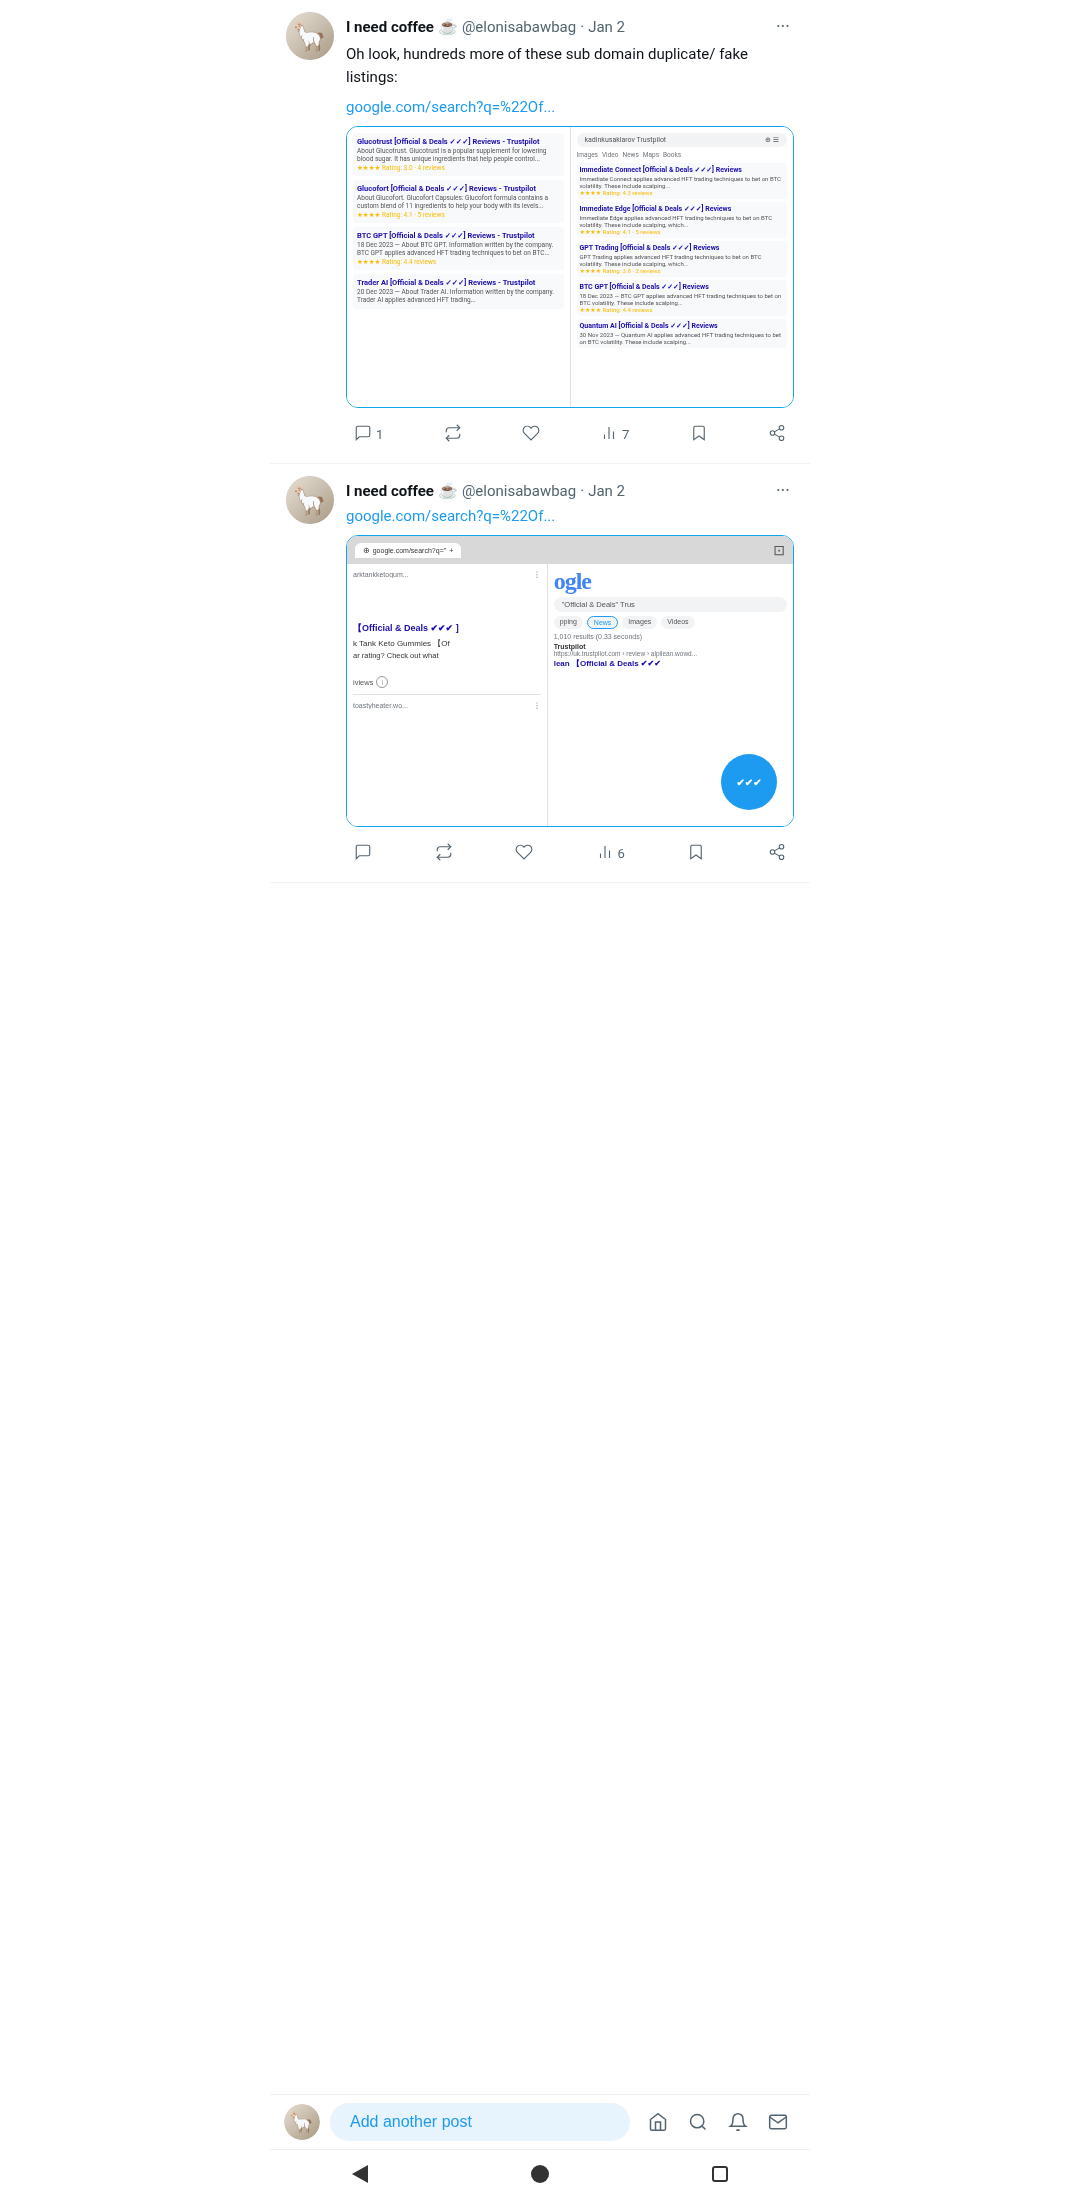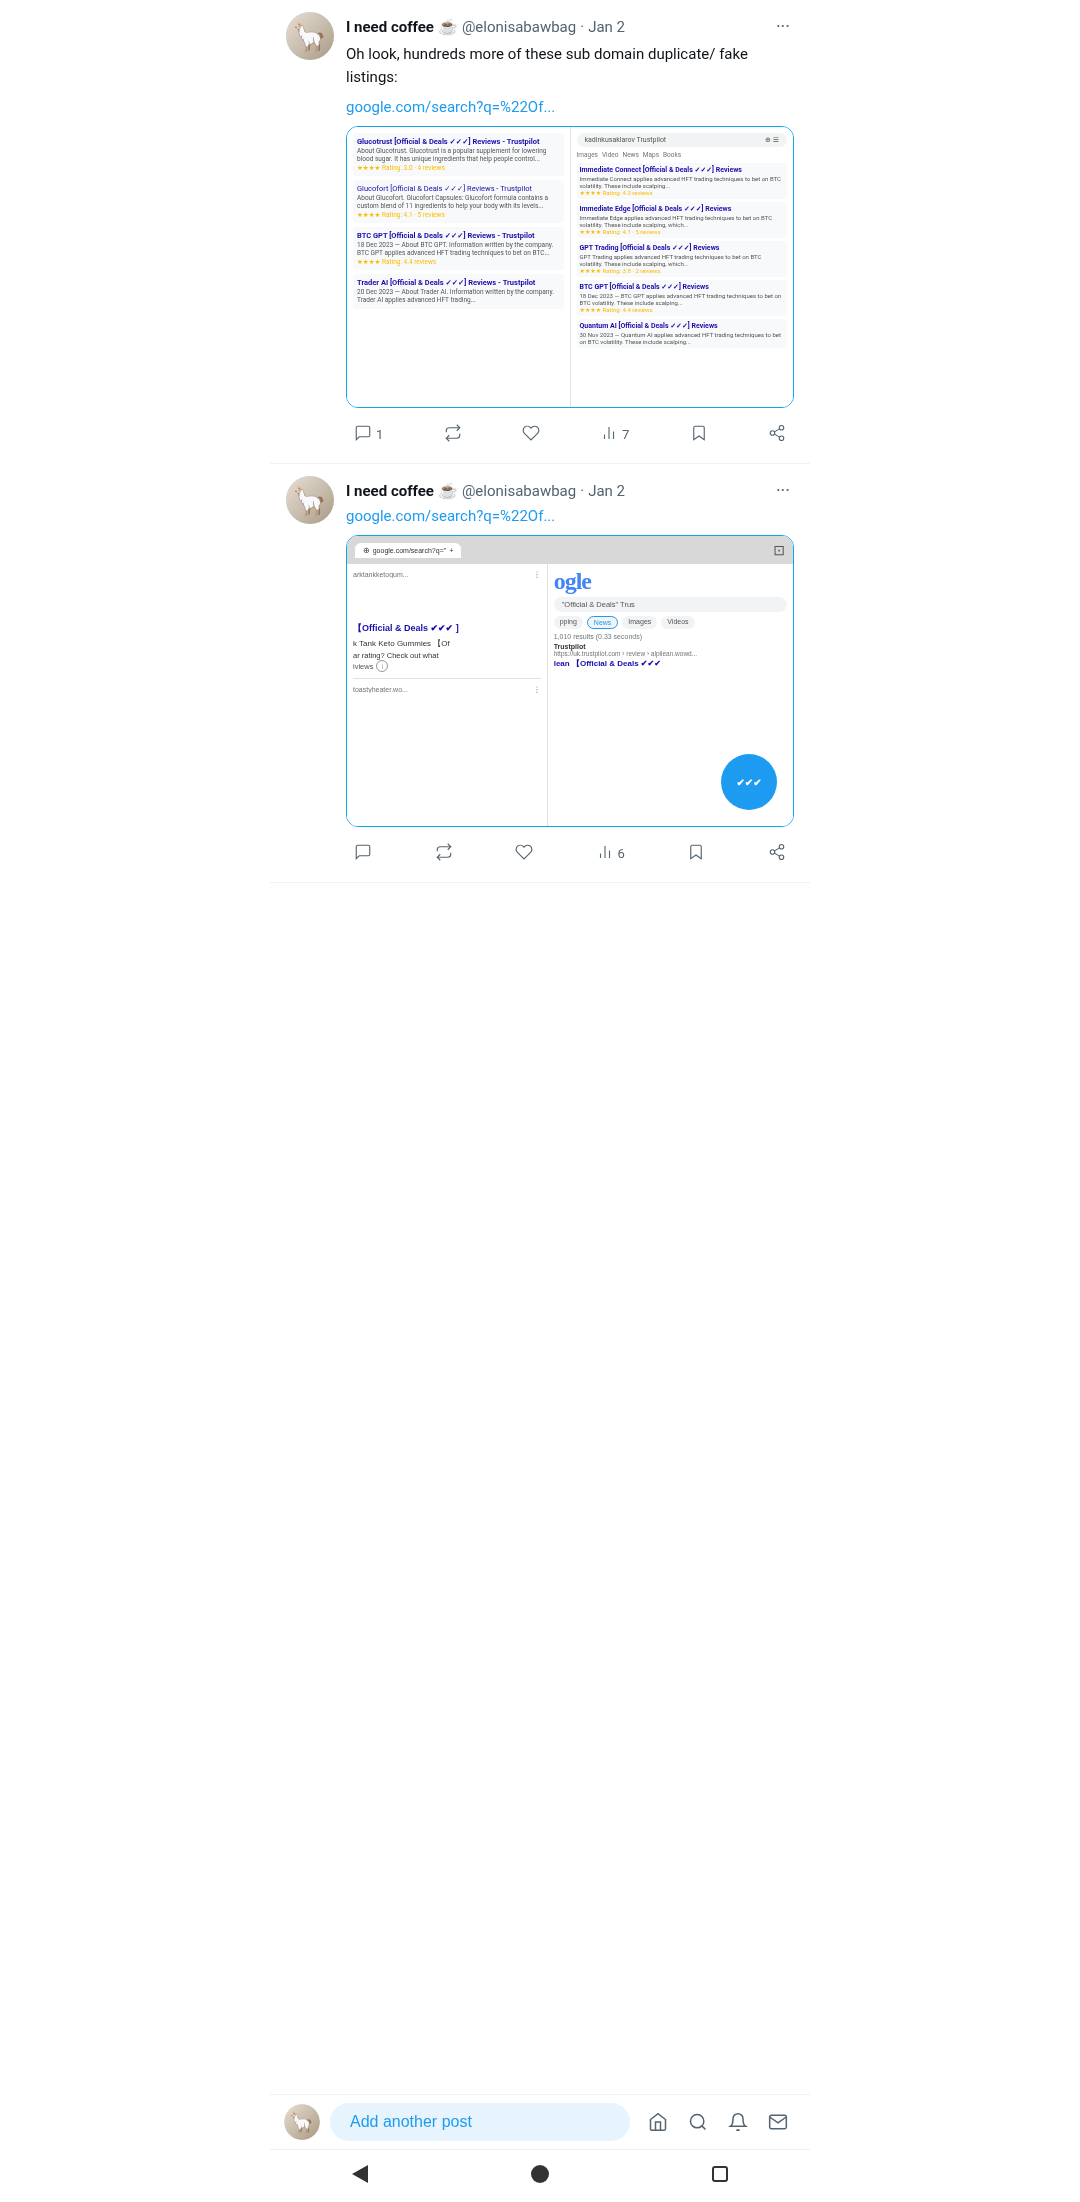--- a/index.html
+++ b/index.html
@@ -204,21 +204,21 @@
           <div style="height:280px; background:#fff; display:flex; flex-direction:column; overflow:hidden;">
 
             <div style="display:flex; height:100%;">
               <div style="flex:1; padding:6px; font-size:7px; overflow:hidden; border-right:1px solid #e0e0e0;">
                 <div style="margin-bottom:4px; background:#f8f9fa; border-radius:4px; padding:4px;">
                   <div style="color:#1a0dab; font-weight:bold; font-size:7.5px;">Glucotrust [Official &amp; Deals ✓✓✓] Reviews - Trustpilot</div>
                   <div style="color:#545454; font-size:6.5px; margin-top:1px;">About Glucotrust. Glucotrust is a popular supplement for lowering blood sugar. It has unique ingredients that help people control...</div>
                   <div style="color:#fbbc04; font-size:6.5px; margin-top:1px;">★★★★ Rating: 3.0 · 4 reviews</div>
                 </div>
                 <div style="margin-bottom:4px; background:#f8f9fa; border-radius:4px; padding:4px;">
-                  <div style="color:#1a0dab; font-weight:normal; font-size:7.5px;">Glucofort [Official &amp; Deals ✓✓✓] Reviews - Trustpilot</div>
+                  <div style="color:#1a0dab; font-weight:bold; font-size:7.5px;">Glucofort [Official &amp; Deals ✓✓✓] Reviews - Trustpilot</div>
                   <div style="color:#545454; font-size:6.5px; margin-top:1px;">About Glucofort. Glucofort Capsules: Glucofort formula contains a custom blend of 11 ingredients to help your body with its levels...</div>
                   <div style="color:#fbbc04; font-size:6.5px; margin-top:1px;">★★★★ Rating: 4.1 · 5 reviews</div>
                 </div>
                 <div style="margin-bottom:4px; background:#f8f9fa; border-radius:4px; padding:4px;">
                   <div style="color:#1a0dab; font-weight:bold; font-size:7.5px;">BTC GPT [Official &amp; Deals ✓✓✓] Reviews - Trustpilot</div>
                   <div style="color:#545454; font-size:6.5px; margin-top:1px;">18 Dec 2023 — About BTC GPT. Information written by the company. BTC GPT applies advanced HFT trading techniques to bet on BTC...</div>
                   <div style="color:#fbbc04; font-size:6.5px; margin-top:1px;">★★★★ Rating: 4.4 reviews</div>
                 </div>
                 <div style="background:#f8f9fa; border-radius:4px; padding:4px;">
                   <div style="color:#1a0dab; font-weight:bold; font-size:7.5px;">Trader AI [Official &amp; Deals ✓✓✓] Reviews - Trustpilot</div>
@@ -358,21 +358,21 @@
 
             <div style="display:flex; height:262px; background:#fff;">
 
               <div style="width:45%; border-right:1px solid #e0e0e0; overflow:hidden; padding:6px; font-size:7.5px;">
                 <div style="display:flex; align-items:center; justify-content:space-between; margin-bottom:4px;">
                   <span style="color:#70757a; font-size:7px; overflow:hidden; text-overflow:ellipsis; white-space:nowrap;">arktankketogum...</span>
                   <span style="color:#555;">⋮</span>
                 </div>
                 <div style="color:#1a0dab; font-weight:bold; font-size:9px; margin-bottom:3px;margin-top:43px;">【Official &amp; Deals ✔✔✔ ]</div>
                 <div style="font-size:8px; color:#333; margin-bottom:2px;">k Tank Keto Gummies 【Of</div>
-                <div style="font-size:7.5px; color:#333; margin-bottom:0;">ar rating? Check out what</div>
+                <div style="font-size:7.5px; color:#333; margin-bottom:16px;">ar rating? Check out what</div>
                 <div style="display:flex; align-items:center; gap:3px; margin-bottom:6px;">
                   <span style="font-size:7.5px; color:#555;">iviews</span>
                   <span style="width:12px; height:12px; border-radius:50%; border:1px solid #999; display:inline-flex; align-items:center; justify-content:center; font-size:7px; color:#999;">ℹ</span>
                 </div>
                 <div style="border-top:1px solid #e0e0e0; padding-top:6px; margin-top:4px;">
                   <div style="display:flex; align-items:center; justify-content:space-between; margin-bottom:2px;">
                     <span style="color:#70757a; font-size:7px; overflow:hidden; text-overflow:ellipsis; white-space:nowrap;">toastyheater.wo...</span>
                     <span style="color:#555;">⋮</span>
                   </div>
                 </div>

